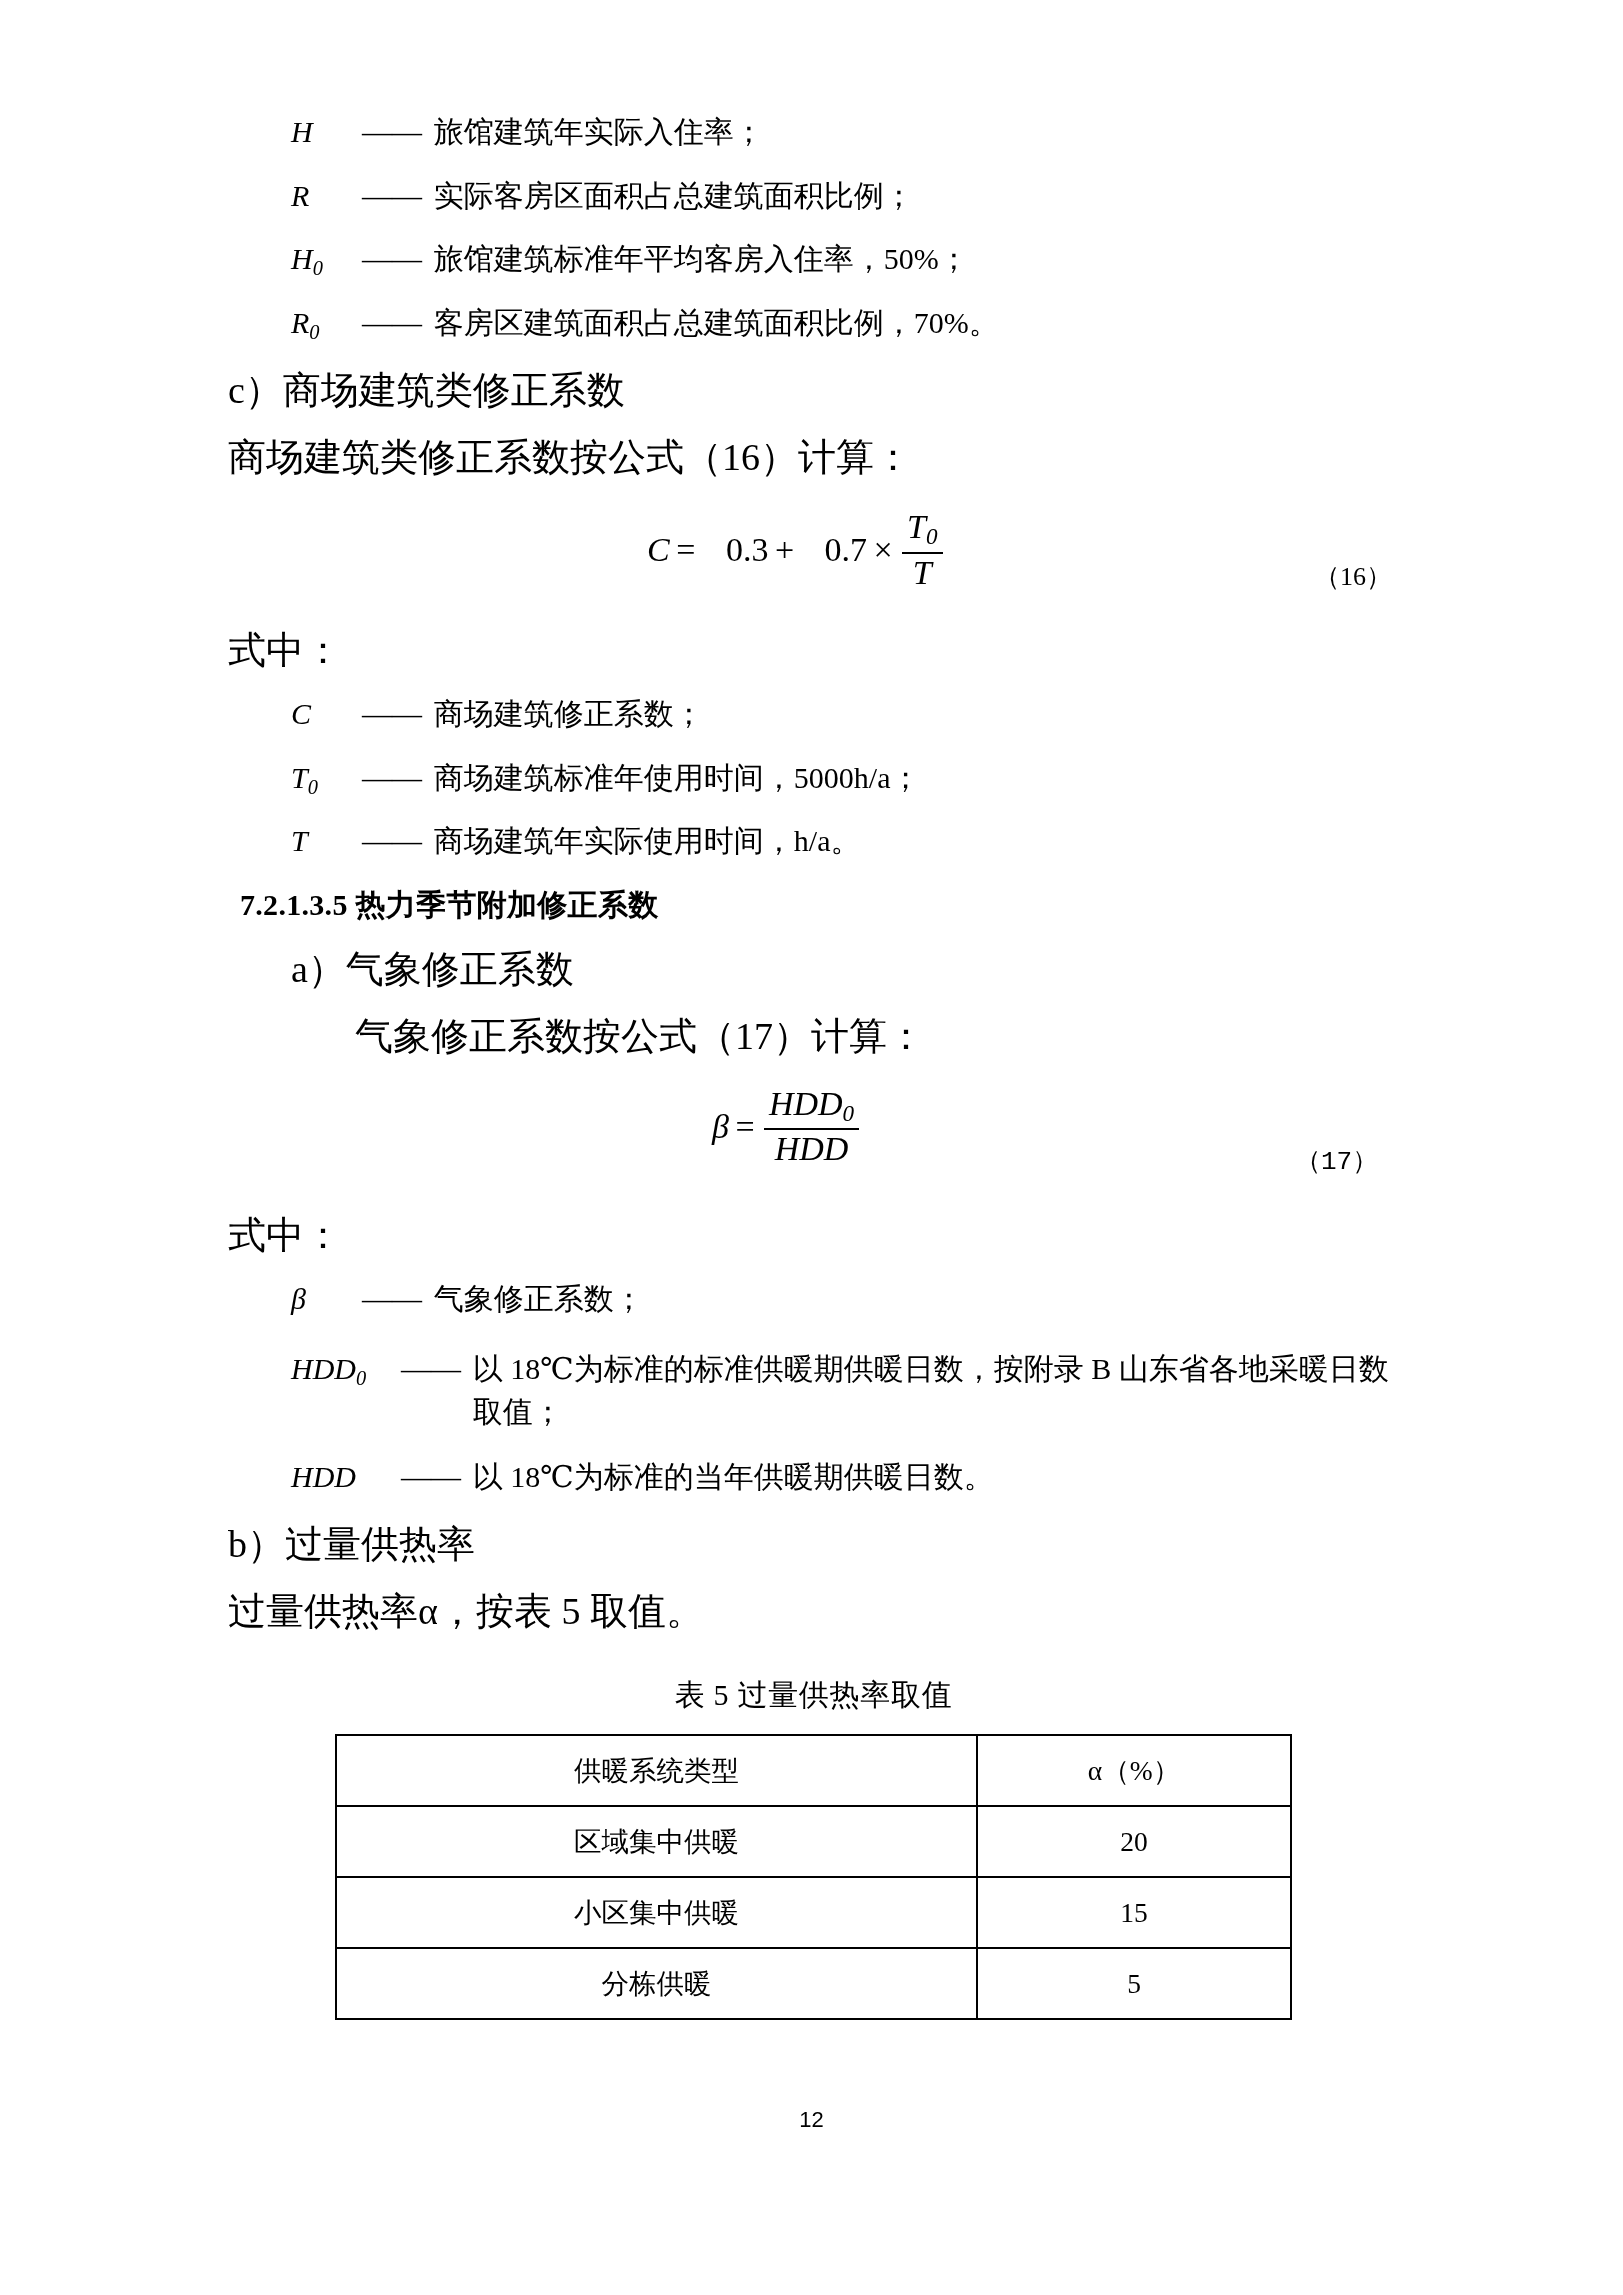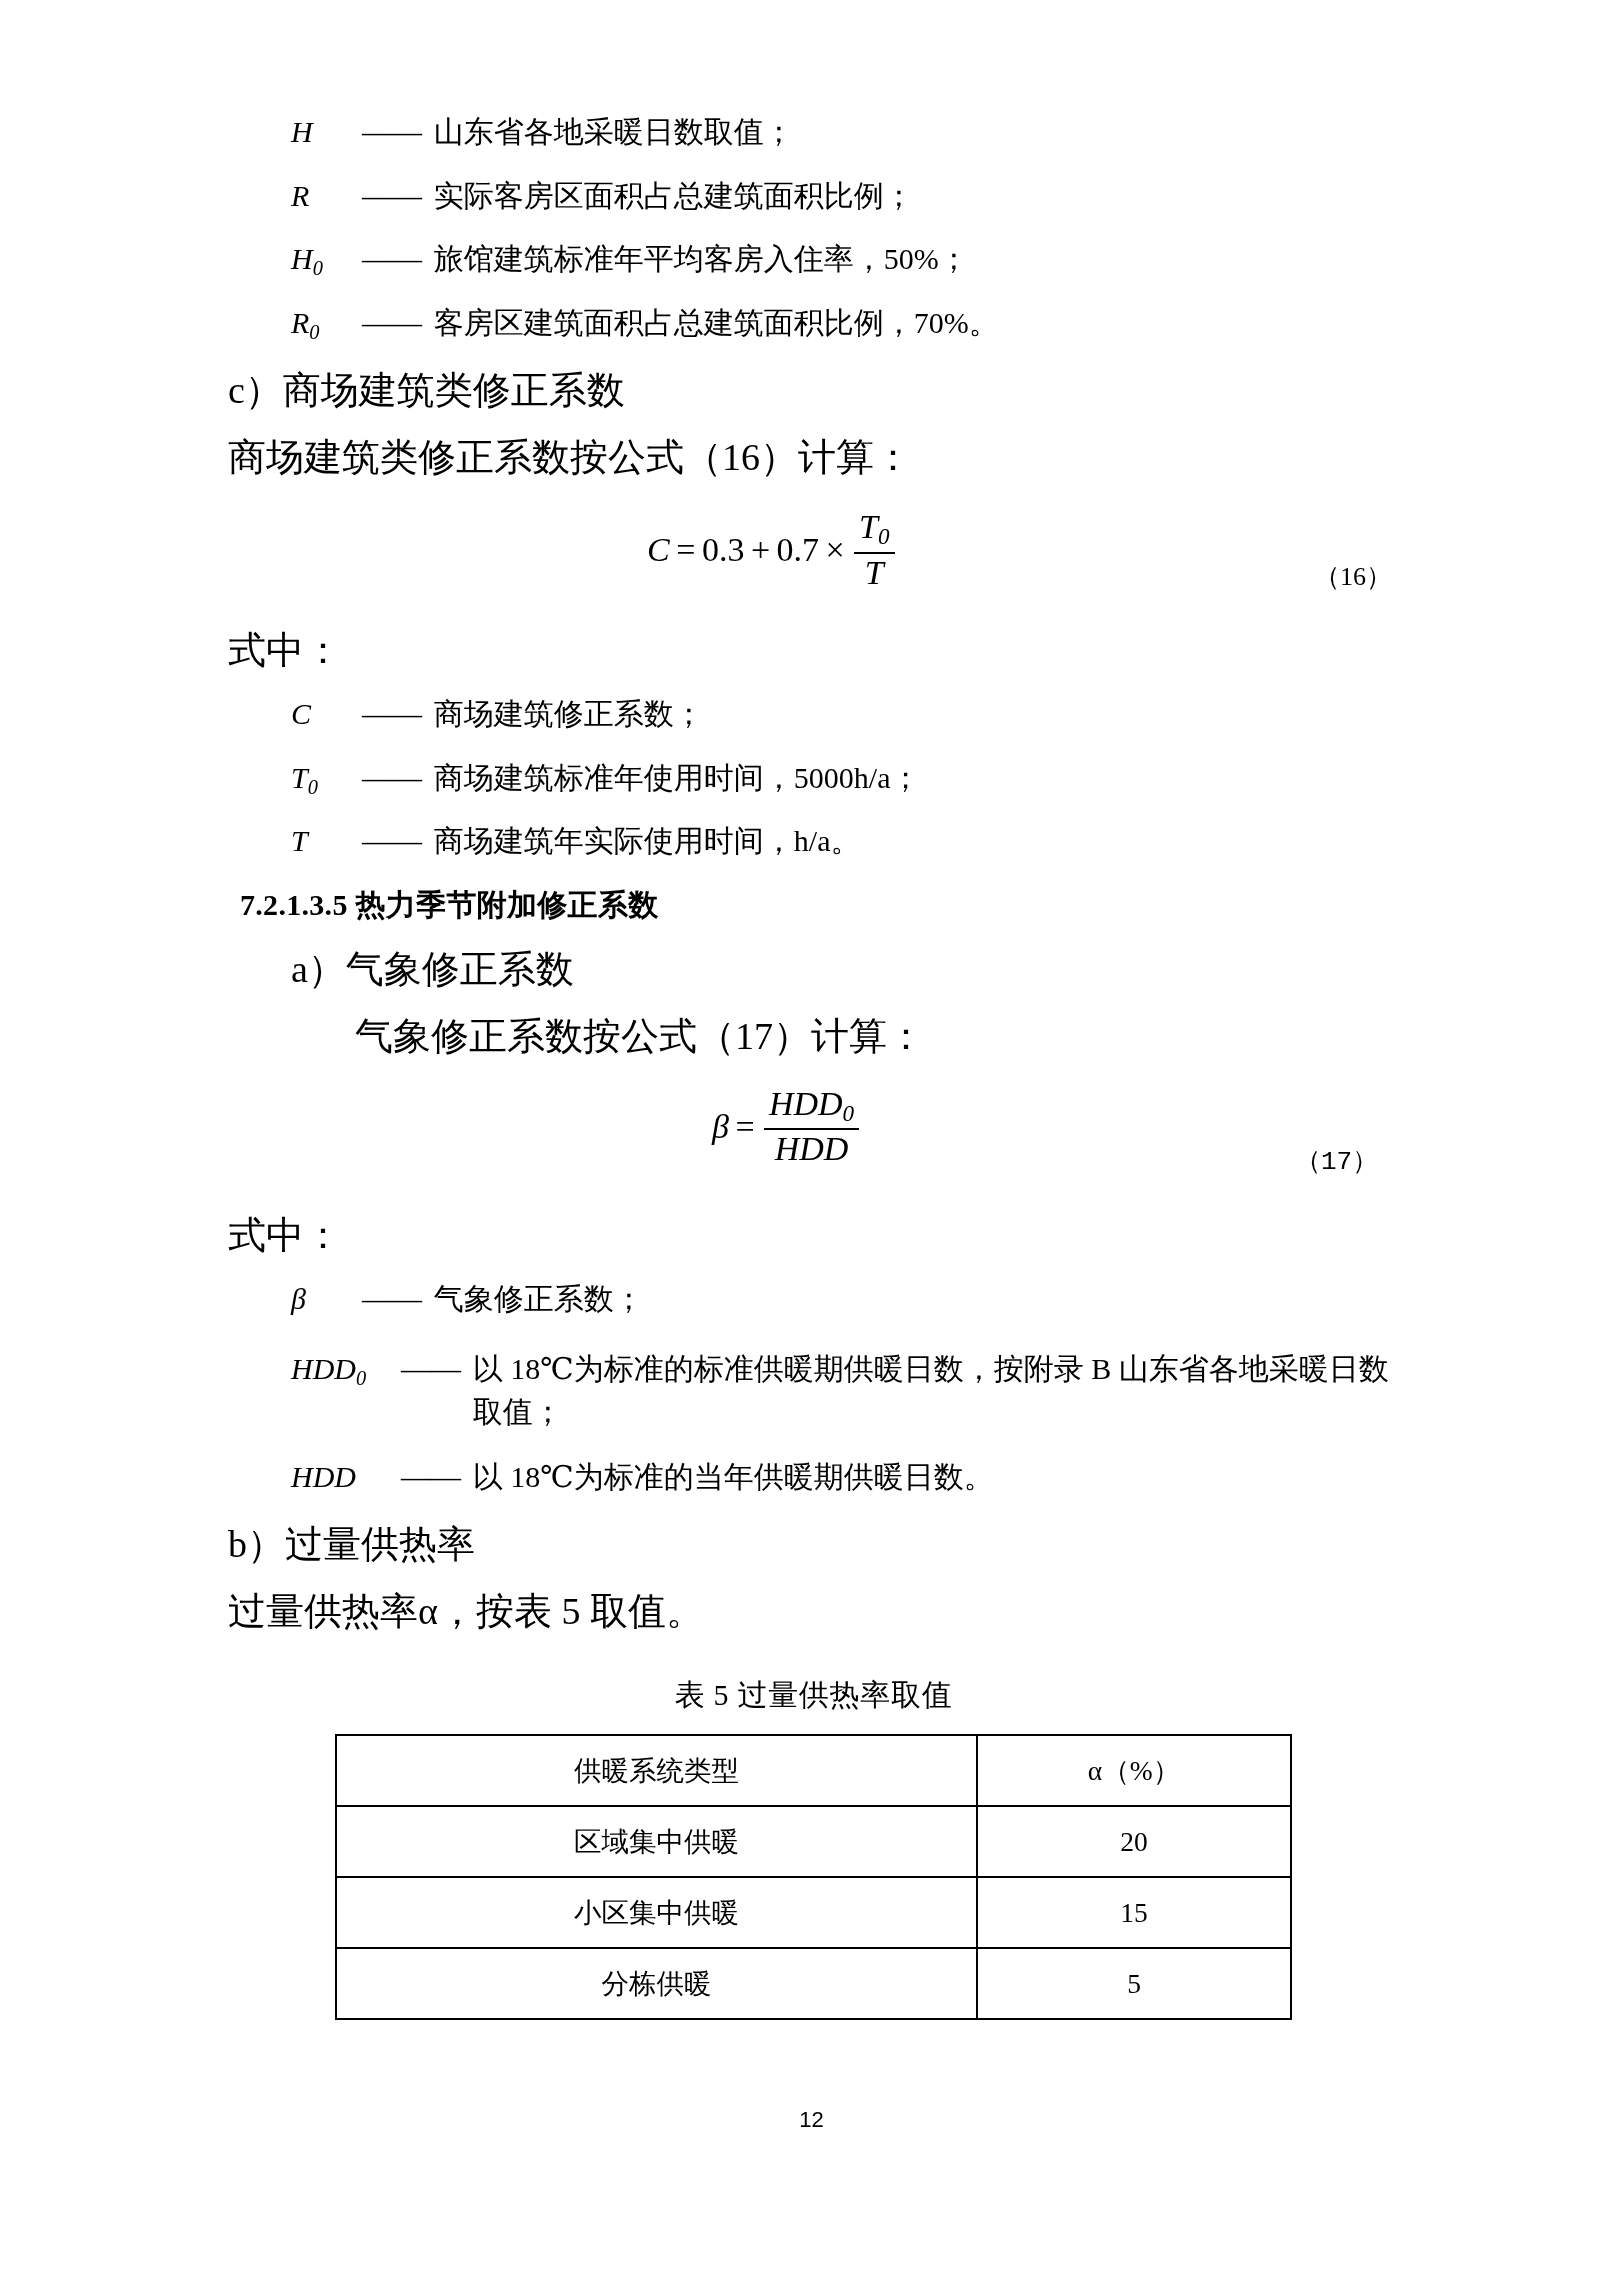--- a/index.html
+++ b/index.html
@@ -84,21 +84,21 @@
     font-size: 34px;
     font-style: italic;
     white-space: nowrap;
     display: flex;
     align-items: center;
   }
   .eq .op {
     font-style: normal;
     padding: 0 6.5px;
   }
-  .eq .num-lit { font-style: normal; }
+  .eq .num-lit { font-style: normal; margin-left: 24px; }
   .frac {
     display: inline-flex;
     flex-direction: column;
     align-items: center;
     vertical-align: middle;
     margin: 0 2.6px;
     line-height: 1.02;
   }
   .frac .top {
     padding: 0 5.2px 2px 5.2px;
@@ -153,21 +153,21 @@
 <body>
 
 <div class="page">
   <div class="content">
 
     <div style="height:116px;"></div>
 
     <div class="defrow">
       <span class="sym"><span>H</span><span class="sub"></span></span>
       <span class="dash">——</span>
-      <span class="desc">山东省各地采暖日数取值；</span>
+      <span class="desc">旅馆建筑年实际入住率；</span>
     </div>
     <div class="defrow">
       <span class="sym"><span>R</span><span class="sub"></span></span>
       <span class="dash">——</span>
       <span class="desc">实际客房区面积占总建筑面积比例；</span>
     </div>
     <div class="defrow">
       <span class="sym"><span>H</span><span class="sub">0</span></span>
       <span class="dash">——</span>
       <span class="desc">旅馆建筑标准年平均客房入住率，50%；</span>

